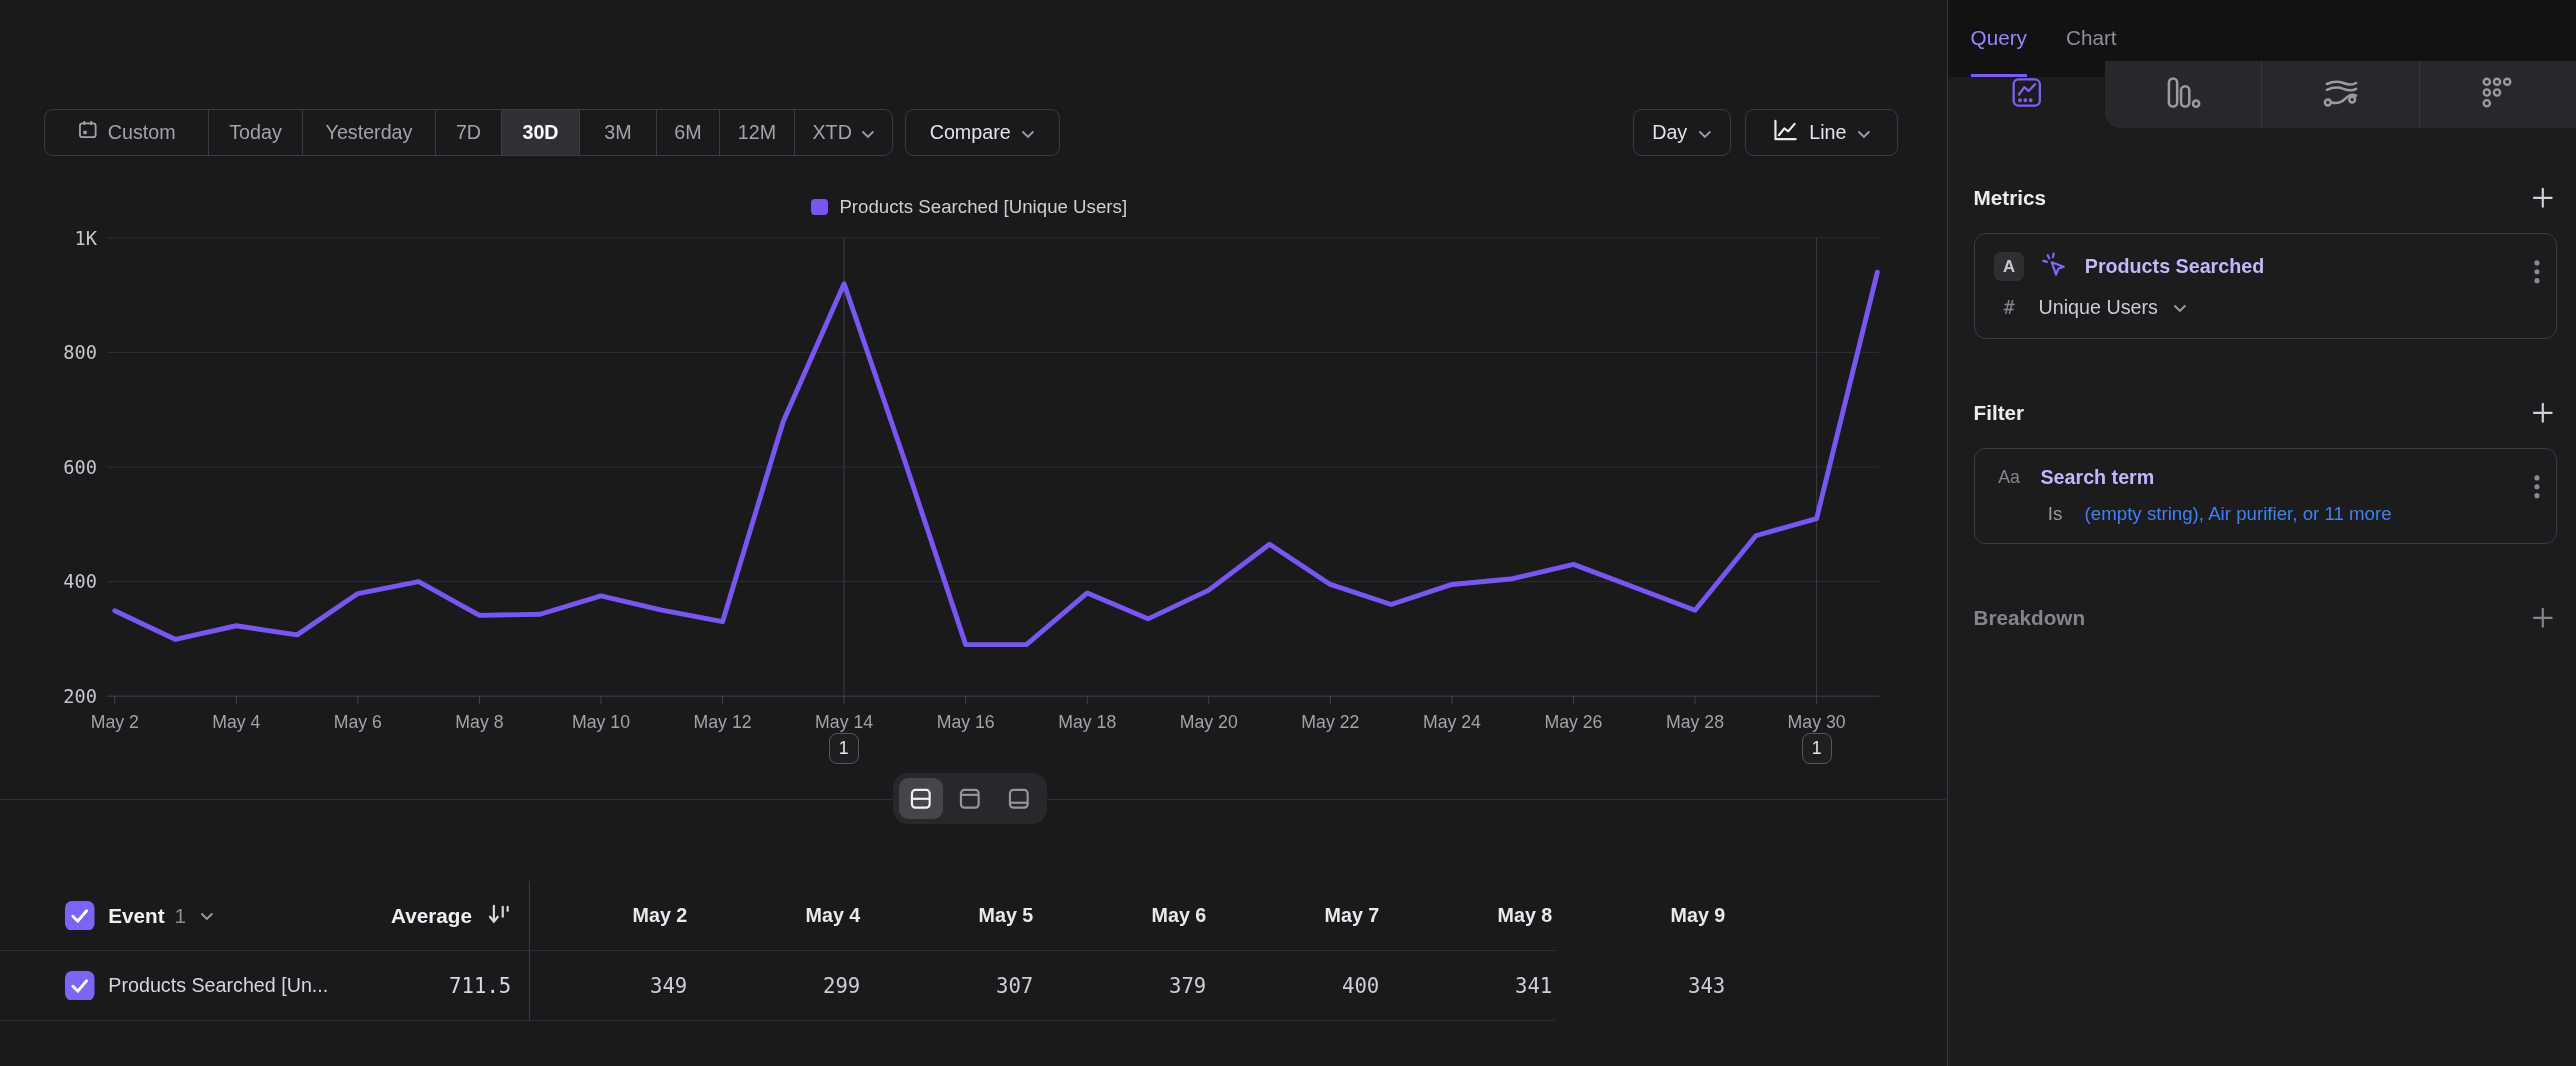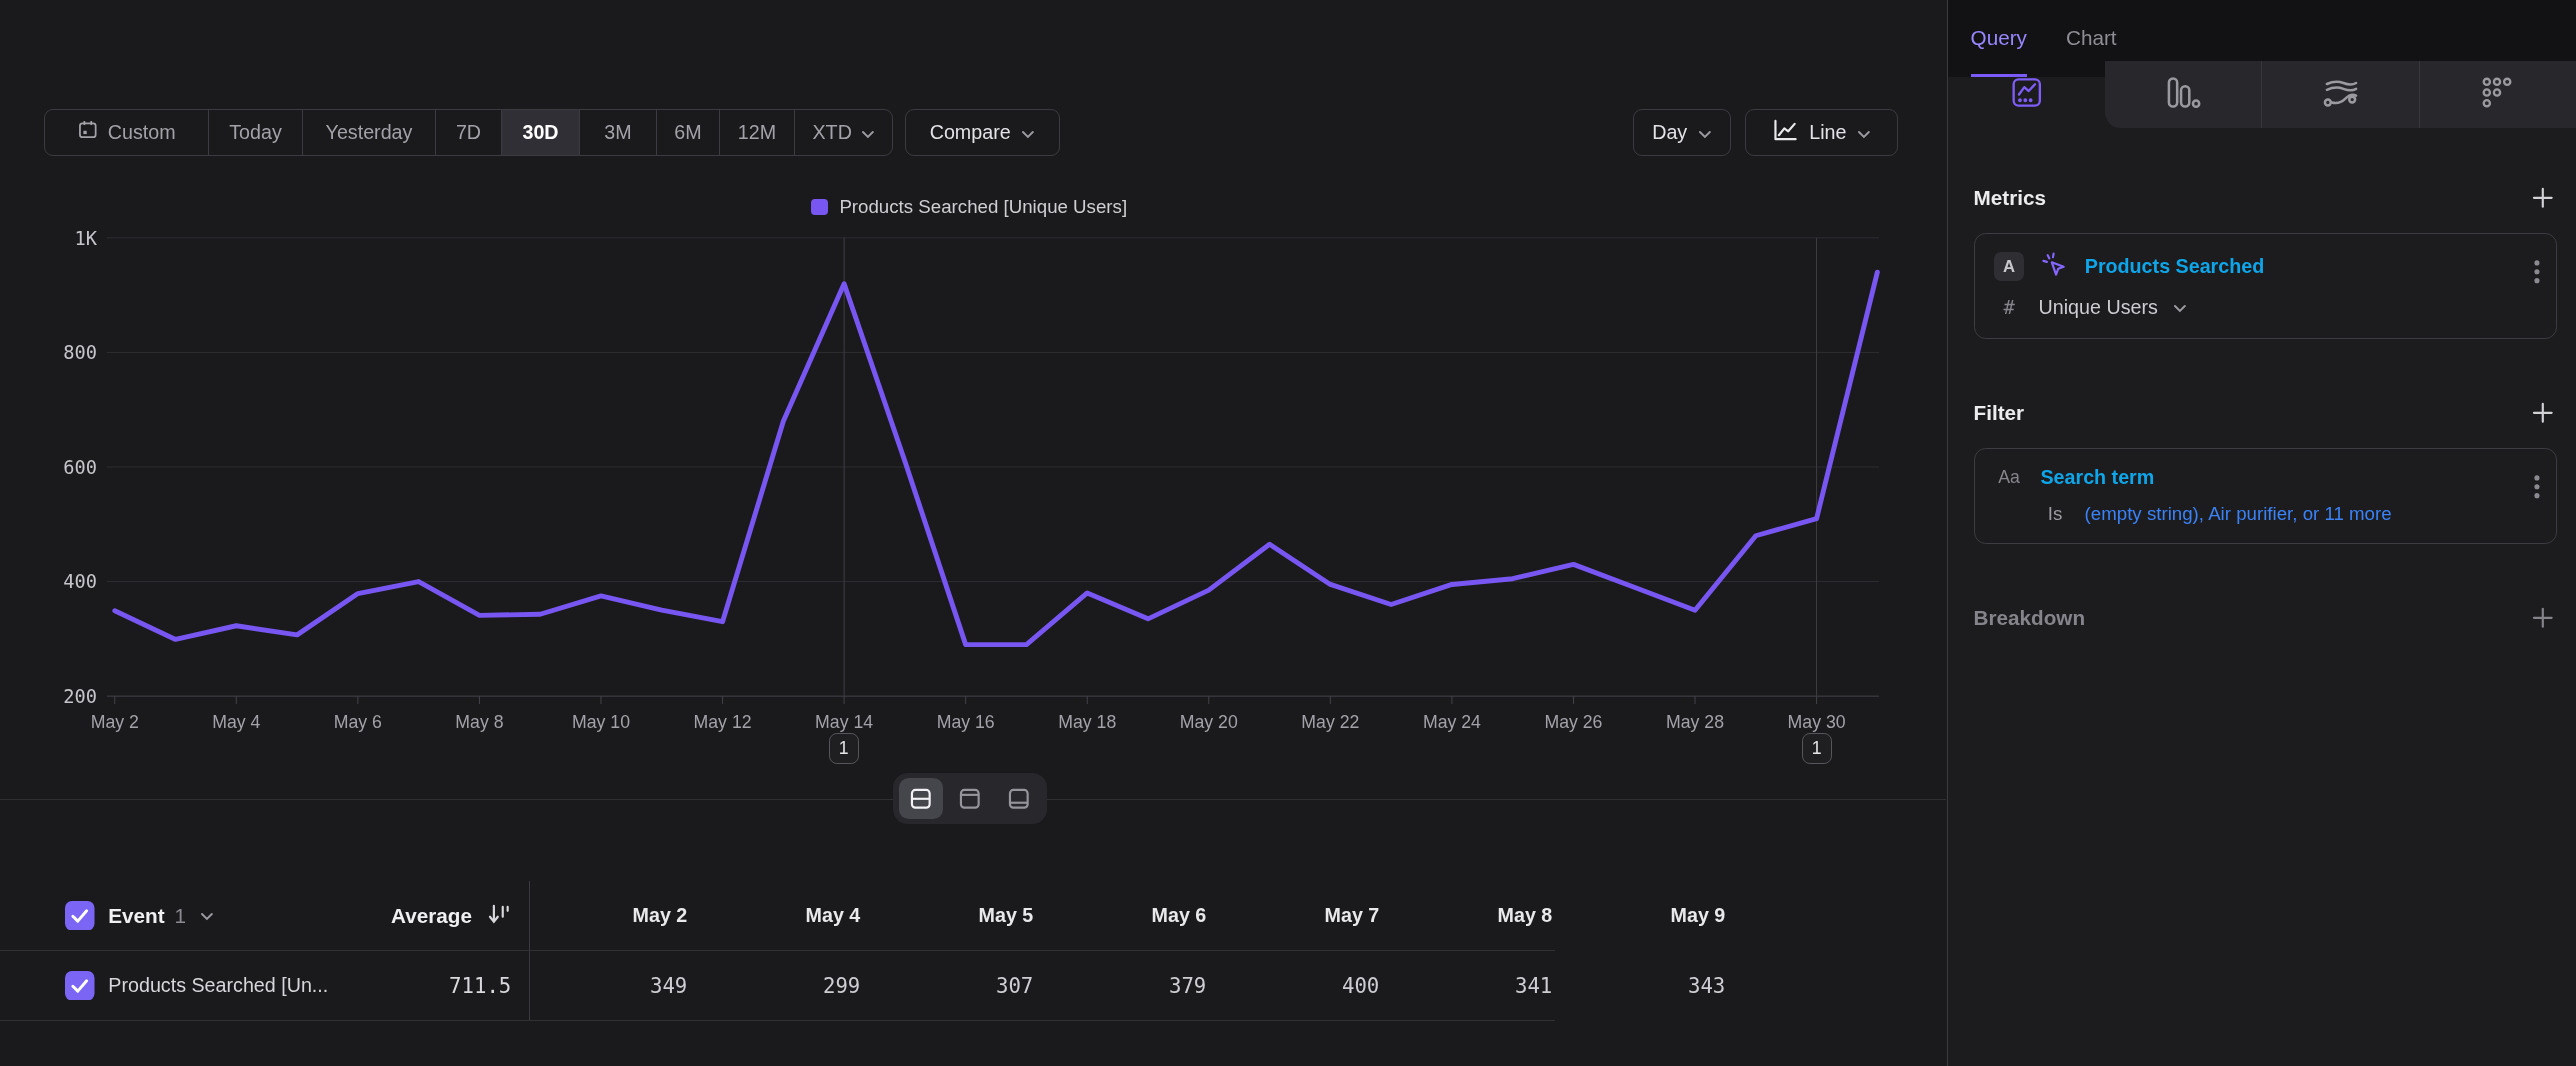--- a/index.html
+++ b/index.html
@@ -127,21 +127,21 @@
     margin-top:20.7px; border:1px solid #3c3c42; border-radius:11.8px;
     padding:16.7px 19.7px 18.7px 19.7px; position:relative;
   }
   .card-row1 { display:flex; align-items:center; gap:16.7px; }
   .card-row2 { display:flex; align-items:center; gap:14.8px; margin-top:13.8px; }
   .letter-badge {
     width:29.5px; height:29.5px; border-radius:6.9px; background:#2e2e33;
     color:#c9c9cd; font-size:16.7px; font-weight:700;
     display:flex; align-items:center; justify-content:center;
   }
-  .card-name { font-size:19.7px; font-weight:700; color:#0ea5e9; }
+  .card-name { font-size:19.7px; font-weight:700; color:#c4b5fd; }
   .agg-symbol { font-size:18.7px; color:#85858b; width:29.5px; text-align:center; }
   .agg-label { font-size:19.7px; color:#cdcdd2; }
   .type-label { font-size:17.7px; color:#85858b; width:29.5px; text-align:center; }
   .op-label { font-size:18.7px; color:#9b9ba1; width:29.5px; text-align:center; margin-left:46px; }
   .filter-value { font-size:18.7px; color:#3b82f6; }
   .kebab { position:absolute; right:15.7px; top:23.6px; }
   .plus-btn { display:flex; align-items:center; justify-content:center; width:29.5px; height:29.5px; }
 </style>
 </head>
 <body>

